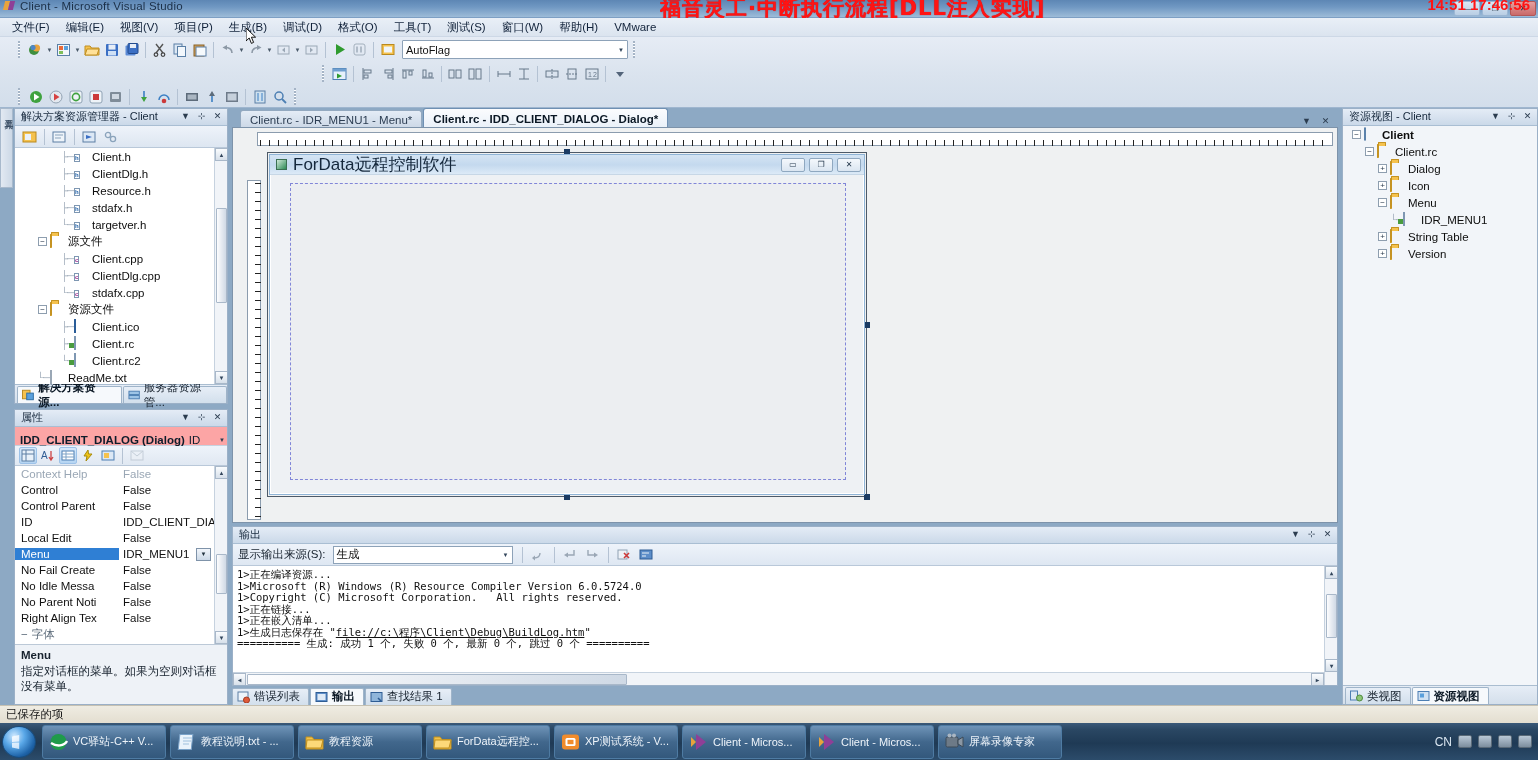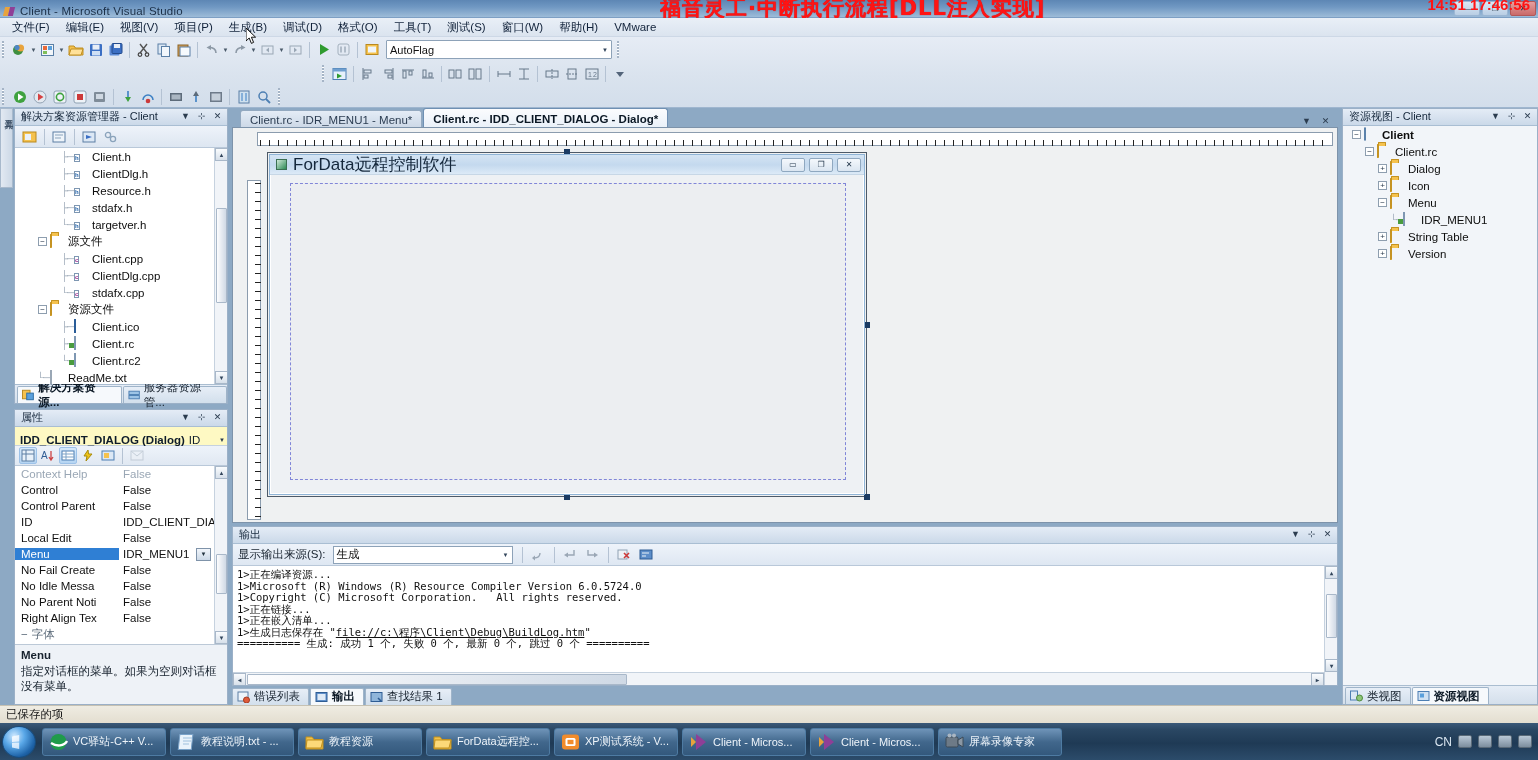--- a/index.html
+++ b/index.html
@@ -9,21 +9,21 @@
     font-size: 11px;
     background: #8da9c4;
     -webkit-font-smoothing: antialiased;
   }
   .app { position:relative; width:1538px; height:760px; }
 
   
   .titlebar {
     position:absolute; left:0; top:0; width:1538px; height:18px;
     background: linear-gradient(180deg,#5d86b4 0%,#6f97c2 40%,#9dbbd8 100%);
-    display:flex; align-items:flex-end; padding-left:4px;
+    display:flex; align-items:flex-start; padding-left:4px;
     border-bottom:1px solid #7d9fc4;
   }
   .vs-logo { width:11px; height:11px; margin-right:5px; position:relative; flex:0 0 auto;}
   .vs-logo:before{content:'';position:absolute;left:0;top:1px;width:5px;height:9px;background:#e8a33d;transform:skewX(-14deg);}
   .vs-logo:after{content:'';position:absolute;left:5px;top:1px;width:5px;height:9px;background:#8f3f97;transform:skewX(-14deg);}
   .title-text { color:#1b2f47; font-size:11.5px; letter-spacing:.2px; white-space:nowrap; }
   .win-btns { position:absolute; right:2px; top:1px; display:flex; gap:2px; }
   .win-btn {
     width:26px;height:15px;border:1px solid #9cb7d4;border-radius:2px;
     background:linear-gradient(180deg,#dce8f5,#b9cee4);
@@ -47,21 +47,21 @@
   }
   .menu-item { padding:19px 8px; font-size:11.5px; color:#11223a; white-space:nowrap; cursor:default; }
   .cursor-arrow{ position:absolute; left:246px; top:28px; width:11px; height:16px; z-index:60; pointer-events:none;}
 
   
   .toolbar-zone {
     position:absolute; left:0; top:37px; width:1538px; height:71px;
     background: linear-gradient(180deg,#e6ecf5 0%,#dae3ee 55%,#d3deeb 100%);
     border-bottom:1px solid #9fb6cf;
   }
-  .tbrow { position:absolute; left:0; width:1538px; height:23px; display:flex; align-items:center; padding-left:0; gap:1px; }
+  .tbrow { position:absolute; left:0; width:1538px; height:23px; display:flex; align-items:center; padding-left:16px; gap:1px; }
   .tbrow.r1 { top:1px; } .tbrow.r2 { top:25px; } .tbrow.r3 { top:48px; }
   .tbtn { width:19px;height:19px; display:inline-flex;align-items:center;justify-content:center;
           border:1px solid transparent; border-radius:2px; position:relative; }
   .tsep { width:1px;height:16px;background:#b4c2d3; margin:0 3px; display:inline-block;}
   .tarrow { width:7px;height:19px; display:inline-flex;align-items:center;justify-content:center;font-size:6px;color:#4a5a6a;}
   .gripper { width:6px; height:17px; margin-right:3px;
      background-image:linear-gradient(180deg,#fff 50%,#a5b4c6 50%);
      background-size:2px 3px; background-repeat:repeat-y; background-position:2px 2px;}
   .combo {
     width:226px; height:19px; background:#fff; border:1px solid #8da2b8; border-radius:1px;
@@ -108,21 +108,21 @@
   .fileh { width:11px;height:13px;background:#fff;border:1px solid #7e97b2; position:relative; font-size:6px; color:#1d5fa8; text-align:center; line-height:12px; font-weight:bold;}
   .filec { width:11px;height:13px;background:#fff;border:1px solid #7e97b2; font-size:6px; color:#9b2d8e; text-align:center; line-height:12px; font-weight:bold;}
   .filerc { width:12px;height:13px;background:#eef3fa;border:1px solid #7e97b2; position:relative;}
   .filerc:after{content:'';position:absolute;right:1px;bottom:1px;width:5px;height:5px;background:#4a9c3f;}
   .fileico { width:12px;height:12px;background:linear-gradient(135deg,#7fc4f3,#2f6fb5);border:1px solid #2a5d98;}
   .filetxt { width:11px;height:13px;background:#fff;border:1px solid #9aa7b5;}
   .vsproj { width:14px;height:13px;background:radial-gradient(circle at 40% 40%,#cfe4f7,#7fa9d2);border:1px solid #5b82ab;border-radius:2px;}
 
   
   .prop-header {
-    height:19px; background:#fef9c3; display:flex; align-items:center;
+    height:19px; background:#fca5a5; display:flex; align-items:center;
     padding:8px 2px 0 5px; font-size:11.5px; font-weight:bold; color:#0e1c2b; border-bottom:1px solid #c6d2df; flex:0 0 auto;
   }
   .prop-toolbar{ height:20px; background:linear-gradient(180deg,#eef3fa,#e0e8f2); border-bottom:1px solid #b9c8d9;
      display:flex; align-items:center; gap:2px; padding-left:4px; flex:0 0 auto;}
   .ptb { width:18px;height:17px;display:inline-flex;align-items:center;justify-content:center;border:1px solid transparent;border-radius:2px;}
   .ptb.active{ border-color:#9dc2e8; background:linear-gradient(180deg,#d6e9fb,#b6d5f2); }
   .prop-grid{ flex:1 1 auto; background:#fff; overflow:hidden; position:relative; }
   .prow { display:flex; height:16px; align-items:center; font-size:11.5px; color:#111;}
   .prow .pname{ width:104px; padding-left:6px; white-space:nowrap; overflow:hidden;}
   .prow .pval{ flex:1; padding-left:4px; white-space:nowrap; overflow:hidden;}
@@ -210,21 +210,21 @@
   
   .taskbar { position:absolute; left:0; top:723px; width:1538px; height:37px;
      background:linear-gradient(180deg,#3a5978 0%,#2a4763 18%,#1f3a55 55%,#2c4c6b 100%);
      display:flex; align-items:center; padding-left:2px; }
   .start-orb { width:34px;height:32px;border-radius:50%;
      background:radial-gradient(circle at 35% 30%,#cfe9ff 0%,#5aa8e8 35%,#1e63a8 70%,#0d3a6b 100%);
      border:1px solid #1a4d7d; margin-right:6px; position:relative; flex:0 0 auto;}
   .start-orb:after{ content:''; position:absolute; left:9px; top:8px; width:16px;height:15px;
      background: linear-gradient(135deg,#ffffff 0%,#d4eaff 100%); opacity:.85;
      clip-path: polygon(0 13%,45% 3%,45% 47%,0 50%, 0 13%, 0 55%,45% 53%,45% 97%,0 87%);}
-  .tb-item { height:28px; min-width:124px; max-width:148px; margin-right:4px; display:flex; align-items:center; gap:5px;
+  .tb-item { height:34px; min-width:124px; max-width:148px; margin-right:4px; display:flex; align-items:center; gap:5px;
      padding:0 6px; border:1px solid #4e7ba3; border-radius:3px;
      background:linear-gradient(180deg,#6f94b8 0%,#41678c 50%,#33587c 100%);
      color:#eef4fa; font-size:11px; white-space:nowrap; overflow:hidden; flex:0 0 auto;}
   .tb-ic { width:19px;height:18px;flex:0 0 auto; }
   .tb-label { overflow:hidden; text-overflow:ellipsis; }
   .tray { margin-left:auto; display:flex; align-items:center; gap:6px; padding-right:6px; color:#dbe7f2; font-size:10.5px;}
   .tray-ime { font-size:12px; }
   .watermark { position:absolute; right:8px; top:726px; color:#cfdcea; opacity:.88;
      font-size:19px; font-family:"DejaVu Sans",sans-serif; letter-spacing:.2px; pointer-events:none; }
   .watermark .wm-date{ display:block; text-align:right; font-size:11px; margin-top:-3px;}

